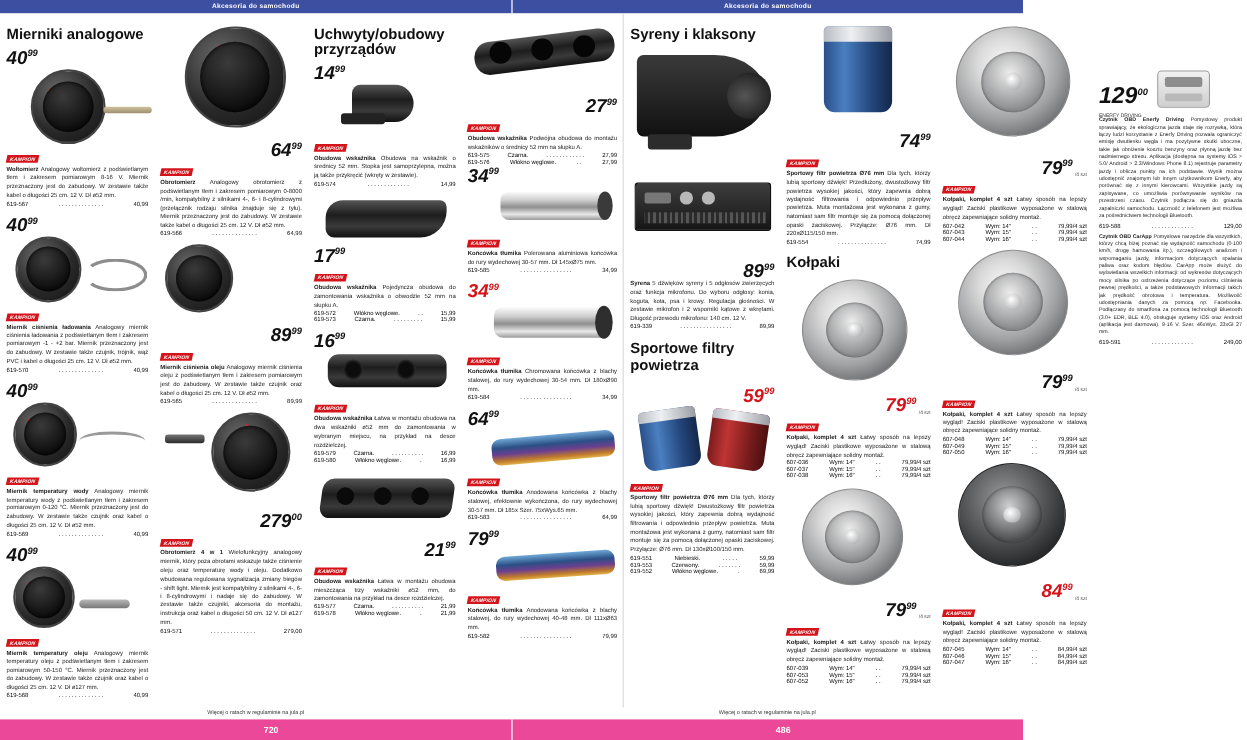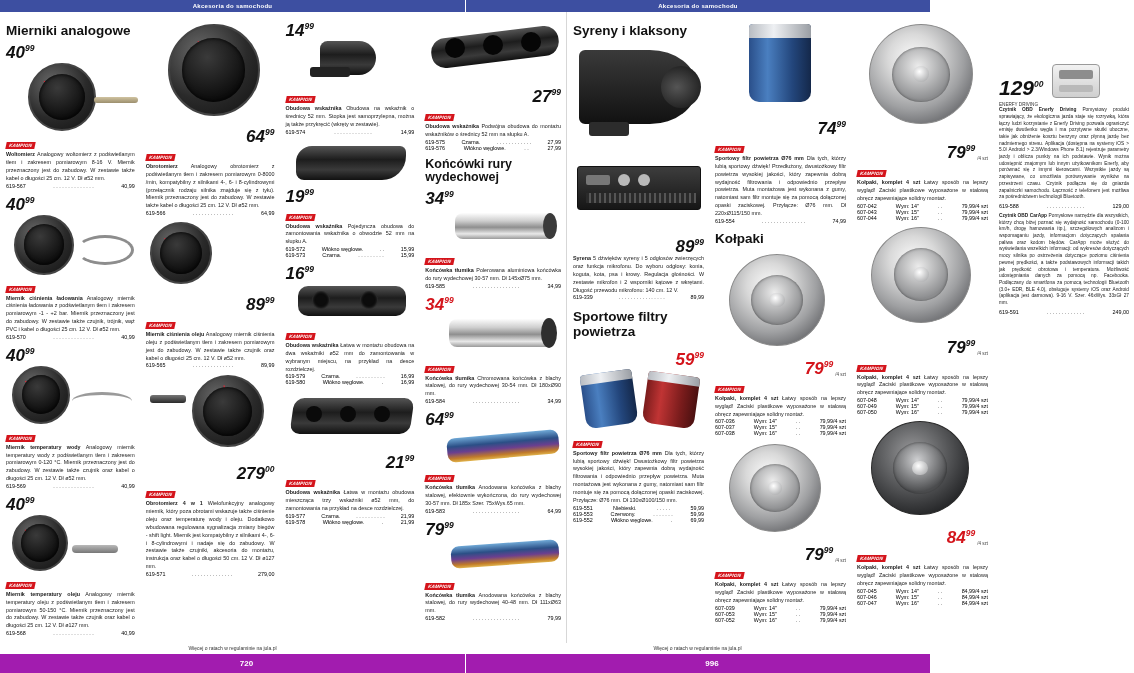--- a/index.html
+++ b/index.html
@@ -148,21 +148,21 @@
     position:relative;
   }
   .obdbox .strip {
     position:absolute; left:6%; right:6%; top:38%; height:26%;
     background:#d4141b; border-radius:2px;
   }
   .caption-small { font-size:4.6px; color:#333; }
   .pageFooter {
     height:22px; display:flex; border-top:0;
   }
-  .pf { flex:1 1 50%; background:#a21caf; color:#fff;
+  .pf { flex:1 1 50%; background:#ec4899; color:#fff;
         display:flex; align-items:center; justify-content:center;
         font-size:8px; font-weight:bold;padding-left:28px; }
   .pf.right { border-left:1px solid #fff; }
   .bottomNoteRow { display:flex; }
   .bottomNoteRow > div { flex:1 1 50%; text-align:center; font-size:5px; color:#333; padding:2px 0 3px; }
   .tiny { font-size:4.8px; line-height:1.4; color:#222; text-align:justify; }
 </style>
 </head>
 <body>
 
@@ -307,20 +307,21 @@
             <div class="desc"><b>Obrotomierz 4 w 1</b> <span>Wielofunkcyjny analogowy miernik, który poza obrotami wskazuje także ciśnienie oleju oraz temperaturę wody i oleju. Dodatkowo wbudowana regulowana sygnalizacja zmiany biegów - shift light. Miernik jest kompatybilny z silnikami 4-, 6- i 8-cylindrowymi i nadaje się do zabudowy. W zestawie także czujniki, akcesoria do montażu, instrukcja oraz kabel o długości 50 cm. 12 V. Dł ø127 mm.</span></div>
             <div class="codeline">
               <span>619-571</span>
               <span class="dots">. . . . . . . . . . . . . .</span>
               <span>279,00</span>
             </div>
           </div>
         </div>
 
         <div class="col c3">
+          <h2 class="secTitle">Uchwyty/obudowy przyrządów</h2>
 
           <div class="item">
             <div class="priceRow">
               <div class="price"><span>14</span><sup>99</sup></div>
             </div>
             <div class="imgbox" style="height:46px;">
               <div class="tube" style="position:absolute;left:34px;top:2px;width:56px;height:34px;border-radius:8px 18px 18px 8px;"></div>
               <div style="position:absolute;left:24px;top:28px;width:40px;height:10px;background:#222;border-radius:3px;"></div>
             </div>
             <div class="brand">KAMPION</div>
@@ -330,21 +331,21 @@
               <span class="dots">. . . . . . . . . . . . .</span>
               <span>14,99</span>
             </div>
           </div>
 
           <div class="item">
             <div class="imgbox" style="height:44px;">
               <div class="tube" style="position:absolute;left:10px;top:4px;width:110px;height:34px;border-radius:16px 6px 24px 8px;"></div>
             </div>
             <div class="priceRow">
-              <div class="price"><span>19</span><sup>99</sup></div>
+              <div class="price"><span>17</span><sup>99</sup></div>
             </div>
             <div class="brand">KAMPION</div>
             <div class="desc"><b>Obudowa wskaźnika</b> <span>Pojedyncza obudowa do zamontowania wskaźnika o obwodzie 52 mm na słupku A.</span></div>
             <div class="codeline">
               <span>619-572</span>
               <span>Włókno węglowe.</span>
               <span class="dots">. .</span>
               <span>15,99</span>
             </div>
             <div class="codeline">
@@ -425,21 +426,20 @@
             <span class="dots">. . . . . . . . . . . .</span>
             <span>27,99</span>
           </div>
           <div class="codeline">
             <span>619-576</span>
             <span>Włókno węglowe.</span>
             <span class="dots">. .</span>
             <span>27,99</span>
           </div>
 
-          <h2 class="secTitle small" style="margin-top:7px;">Końcówki rury wydechowej</h2>
 
           <div class="item">
             <div class="priceRow">
               <div class="price"><span>34</span><sup>99</sup></div>
             </div>
             <div class="imgbox" style="height:40px;">
               <div class="chrometube" style="position:absolute;left:30px;top:6px;width:100px;height:26px;"></div>
               <div style="position:absolute;left:118px;top:6px;width:14px;height:26px;border-radius:50%;background:#3a3a3a;"></div>
             </div>
             <div class="brand">KAMPION</div>
@@ -749,16 +749,16 @@
     </div>
   </div>
 
   <div class="bottomNoteRow">
     <div>Więcej o ratach w regulaminie na jula.pl</div>
     <div>Więcej o ratach w regulaminie na jula.pl</div>
   </div>
 
   <div class="pageFooter">
     <div class="pf">720</div>
-    <div class="pf right">996</div>
+    <div class="pf right">486</div>
   </div>
 
 </div>
 
 </body></html>

